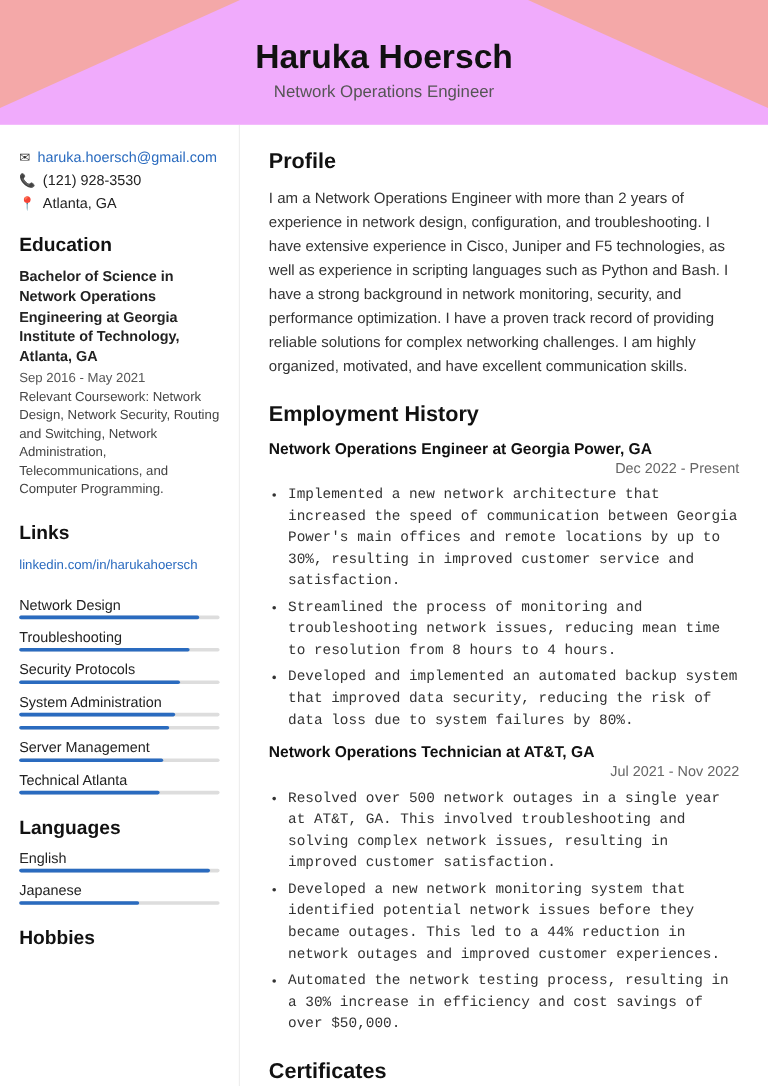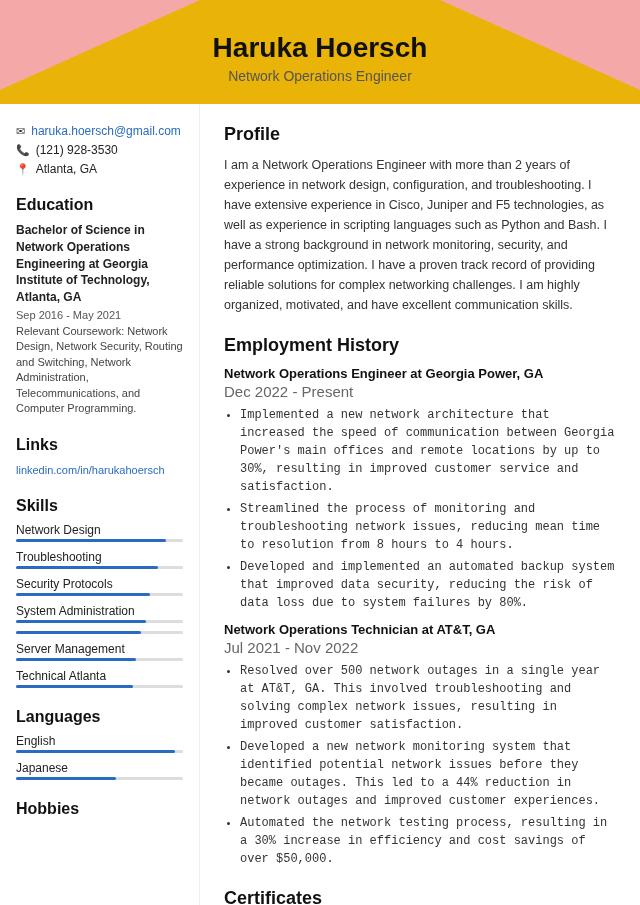--- a/index.html
+++ b/index.html
@@ -8,21 +8,21 @@
       font-size: 13px;
       color: #222;
       background: #fff;
       width: 640px;
       min-height: 905px;
     }
 
     
     .header {
       position: relative;
-      background: #eab308;
+      background: #f0abfc;
       padding: 32px 20px 20px 20px;
       text-align: center;
       overflow: hidden;
     }
     .header-triangle-left {
       position: absolute;
       top: 0; left: 0;
       width: 0; height: 0;
       border-top: 90px solid #f4a8a8;
       border-right: 200px solid transparent;
@@ -188,23 +188,24 @@
     }
 
     
     .job-title {
       font-size: 13px;
       font-weight: bold;
       color: #111;
       margin-bottom: 2px;
     }
     .job-dates {
-      font-size: 15px;
+      font-size: 12px;
       color: #666;
       margin-bottom: 6px;
+      text-align: right;
     }
     .job-bullets {
       padding-left: 16px;
       margin-bottom: 10px;
       font-family: Liberation Mono, monospace;
     }
     .job-bullets li {
       font-size: 12px;
       line-height: 1.5;
       color: #333;
@@ -259,21 +260,20 @@
       <div class="education-dates">Sep 2016 - May 2021</div>
       <div class="education-coursework">Relevant Coursework: Network Design, Network Security, Routing and Switching, Network Administration, Telecommunications, and Computer Programming.</div>
     </div>
 
     <div class="sidebar-section">
       <div class="sidebar-section-title">Links</div>
       <a href="#" class="sidebar-link">linkedin.com/in/harukahoersch</a>
     </div>
 
     <div class="sidebar-section">
-      <div class="sidebar-section-title">Skills</div>
       <div id="skills-list">
           <div class="skill-item">
       <div class="skill-label">Network Design</div>
       <div class="skill-bar-bg">
         <div class="skill-bar-fill" style="width:90%"></div>
       </div>
     </div>
           <div class="skill-item">
       <div class="skill-label">Troubleshooting</div>
       <div class="skill-bar-bg">

